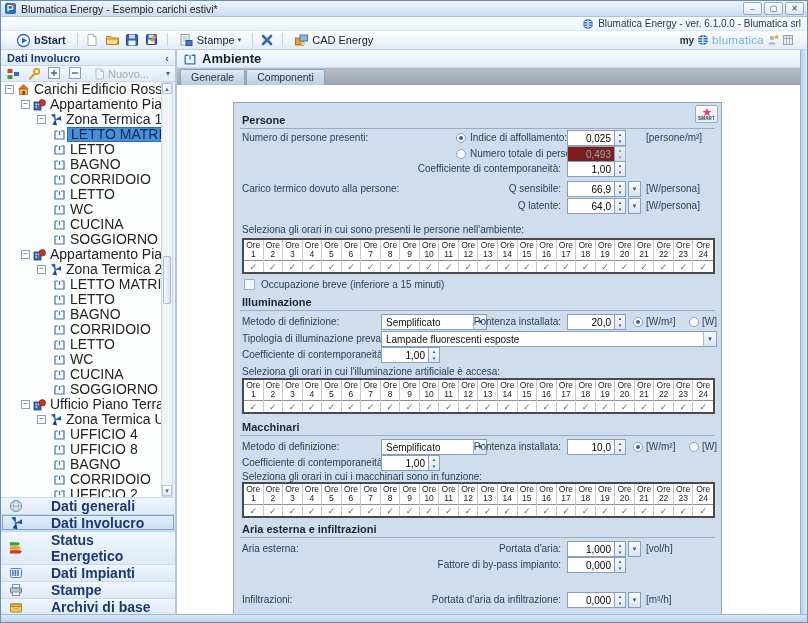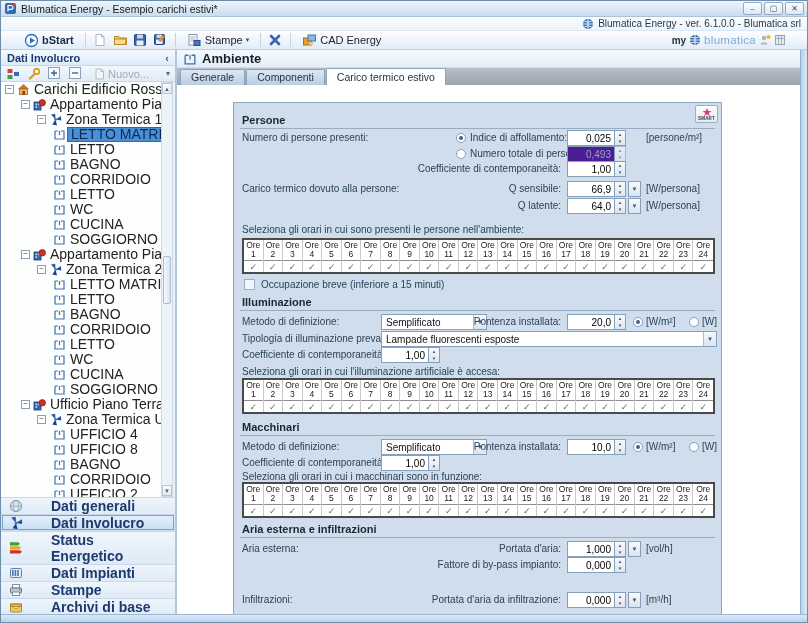--- a/index.html
+++ b/index.html
@@ -17,21 +17,21 @@
     background:linear-gradient(#fdfeff,#dce8f4);font-size:8px;line-height:11px;text-align:center;color:#445;}
   
   .menubar{position:absolute;top:16px;left:0;right:0;height:14px;background:linear-gradient(#fafcfe,#eef4fa);
     display:flex;align-items:center;padding:0 6px;border-bottom:1px solid #dde7f1;}
   .mitem{margin-right:14px;color:#222;}
   .version{margin-left:auto;display:flex;align-items:center;gap:4px;font-size:10px;color:#223a50;}
   .vicon{width:12px;height:12px;display:inline-block;}
   
   .toolbar{position:absolute;top:30px;left:0;right:0;height:19px;
     background:linear-gradient(#fdfeff,#e2ecf7);border-bottom:1px solid #bccde0;
-    display:flex;align-items:center;padding:0 19px;gap:5px;}
+    display:flex;align-items:center;padding:0 11px;gap:5px;}
   .tbtn{display:flex;align-items:center;gap:3px;padding:1px 4px;border-radius:2px;color:#223;}
   .tbtn b{font-size:11px;color:#1a2c48;}
   .ticon{width:15px;height:15px;display:inline-block;}
   .ticon14{width:15px;height:14px;display:inline-block;}
   .tsep{width:1px;height:14px;background:#c4d2e2;margin:0 2px;}
   .dd-caret{font-size:7px;color:#456;}
   .brand{margin-left:auto;display:flex;align-items:center;gap:3px;padding-right:2px;}
   .brand b{font-size:10px;color:#27323c;}
   .bname{font-size:11.5px;color:#79aed6;letter-spacing:.3px;}
   .bicon{width:12px;height:12px;display:inline-block;}
@@ -88,21 +88,21 @@
     background:linear-gradient(#fcfdfe,#e2ebf4);display:flex;flex-direction:column;align-items:center;justify-content:center;}
   .smart-txt{font-size:4.5px;font-weight:bold;color:#333;letter-spacing:.2px;}
   .sect{position:absolute;left:6px;right:6px;height:15px;border-bottom:1px solid #97adc4;
     font-weight:bold;color:#1c2630;font-size:11px;padding-left:2px;}
   .fr{position:absolute;left:0;right:0;height:16px;}
   .lab{position:absolute;top:2px;font-size:10px;color:#2c4358;white-space:nowrap;}
   .lab-m{position:absolute;top:2px;right:160px;text-align:right;font-size:10px;color:#2c4358;white-space:nowrap;}
   .unit{position:absolute;top:2px;font-size:10px;color:#2c4358;}
   .input{position:absolute;top:0;height:16px;border:1px solid #86a0bb;background:#fff;
     font-family:"Liberation Sans",sans-serif;font-size:10px;text-align:right;padding:0 3px;color:#000;}
-  .input.dis{background:#4c1d95;color:#93a7bb;}
+  .input.dis{background:#7f1d1d;color:#93a7bb;}
   .spin{position:absolute;top:0;width:11px;height:16px;border:1px solid #86a0bb;border-left:none;
     background:linear-gradient(#f8fafc,#dce6f0);display:flex;flex-direction:column;}
   .spin i{flex:1;font-style:normal;font-size:4.5px;line-height:7px;text-align:center;color:#456;}
   .spin.dis{opacity:.55;}
   .ddbtn{position:absolute;top:0;width:13px;height:16px;border:1px solid #86a0bb;
     background:linear-gradient(#f8fafc,#d8e4f0);font-size:6px;text-align:center;line-height:14px;color:#456;}
   .select{position:absolute;top:0;height:16px;border:1px solid #86a0bb;background:#fff;
     font-size:10px;padding:2px 16px 0 4px;color:#111;white-space:nowrap;overflow:hidden;}
   .sel-arrow{position:absolute;right:0;top:0;width:13px;height:14px;border-left:1px solid #a8bcd0;
     background:linear-gradient(#f8fafc,#d8e4f0);font-size:6px;text-align:center;line-height:14px;color:#456;}
@@ -517,21 +517,20 @@
   <div class="main">
     <div class="main-header">
       <span class="mh-icon"><svg width="14" height="14" viewBox="0 0 13 13">
             <path d="M2 3 V11 H11 V3 H8 M2 3 H5 M6.5 3 V7" fill="none" stroke="#4070a8" stroke-width="1.2"></path>
           </svg></span>
       <span class="mh-title">Ambiente</span>
     </div>
     <div class="tabs" id="tabs">
         <div class="tab">Generale</div>
         <div class="tab">Componenti</div>
-        <div class="tab active">Carico termico estivo</div>
       </div>
     <div class="content">
       <div class="panel">
 
         <div class="smart">
           <span style="height:9px"><svg width="10" height="9" viewBox="0 0 10 9">
                 <polygon points="5,0 6.2,2.9 9.5,2.9 6.8,4.9 7.8,8.2 5,6.3 2.2,8.2 3.2,4.9 0.5,2.9 3.8,2.9" fill="#e03878"></polygon>
               </svg></span>
           <span class="smart-txt">SMART</span>
         </div>

